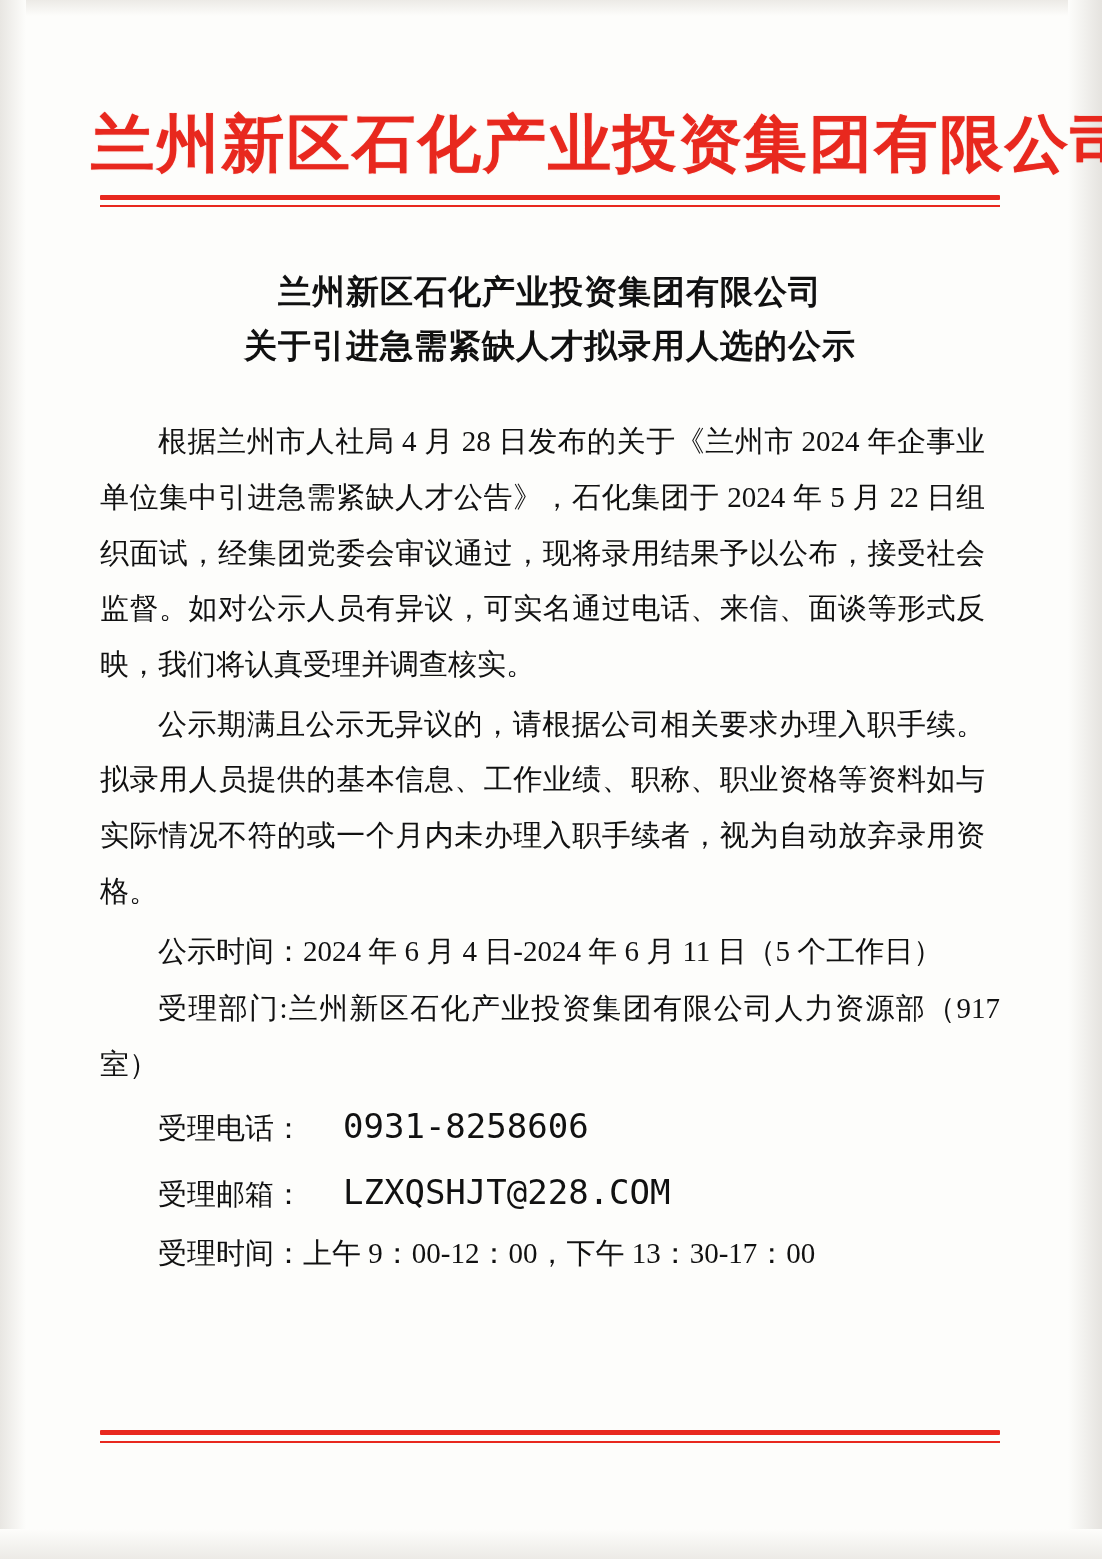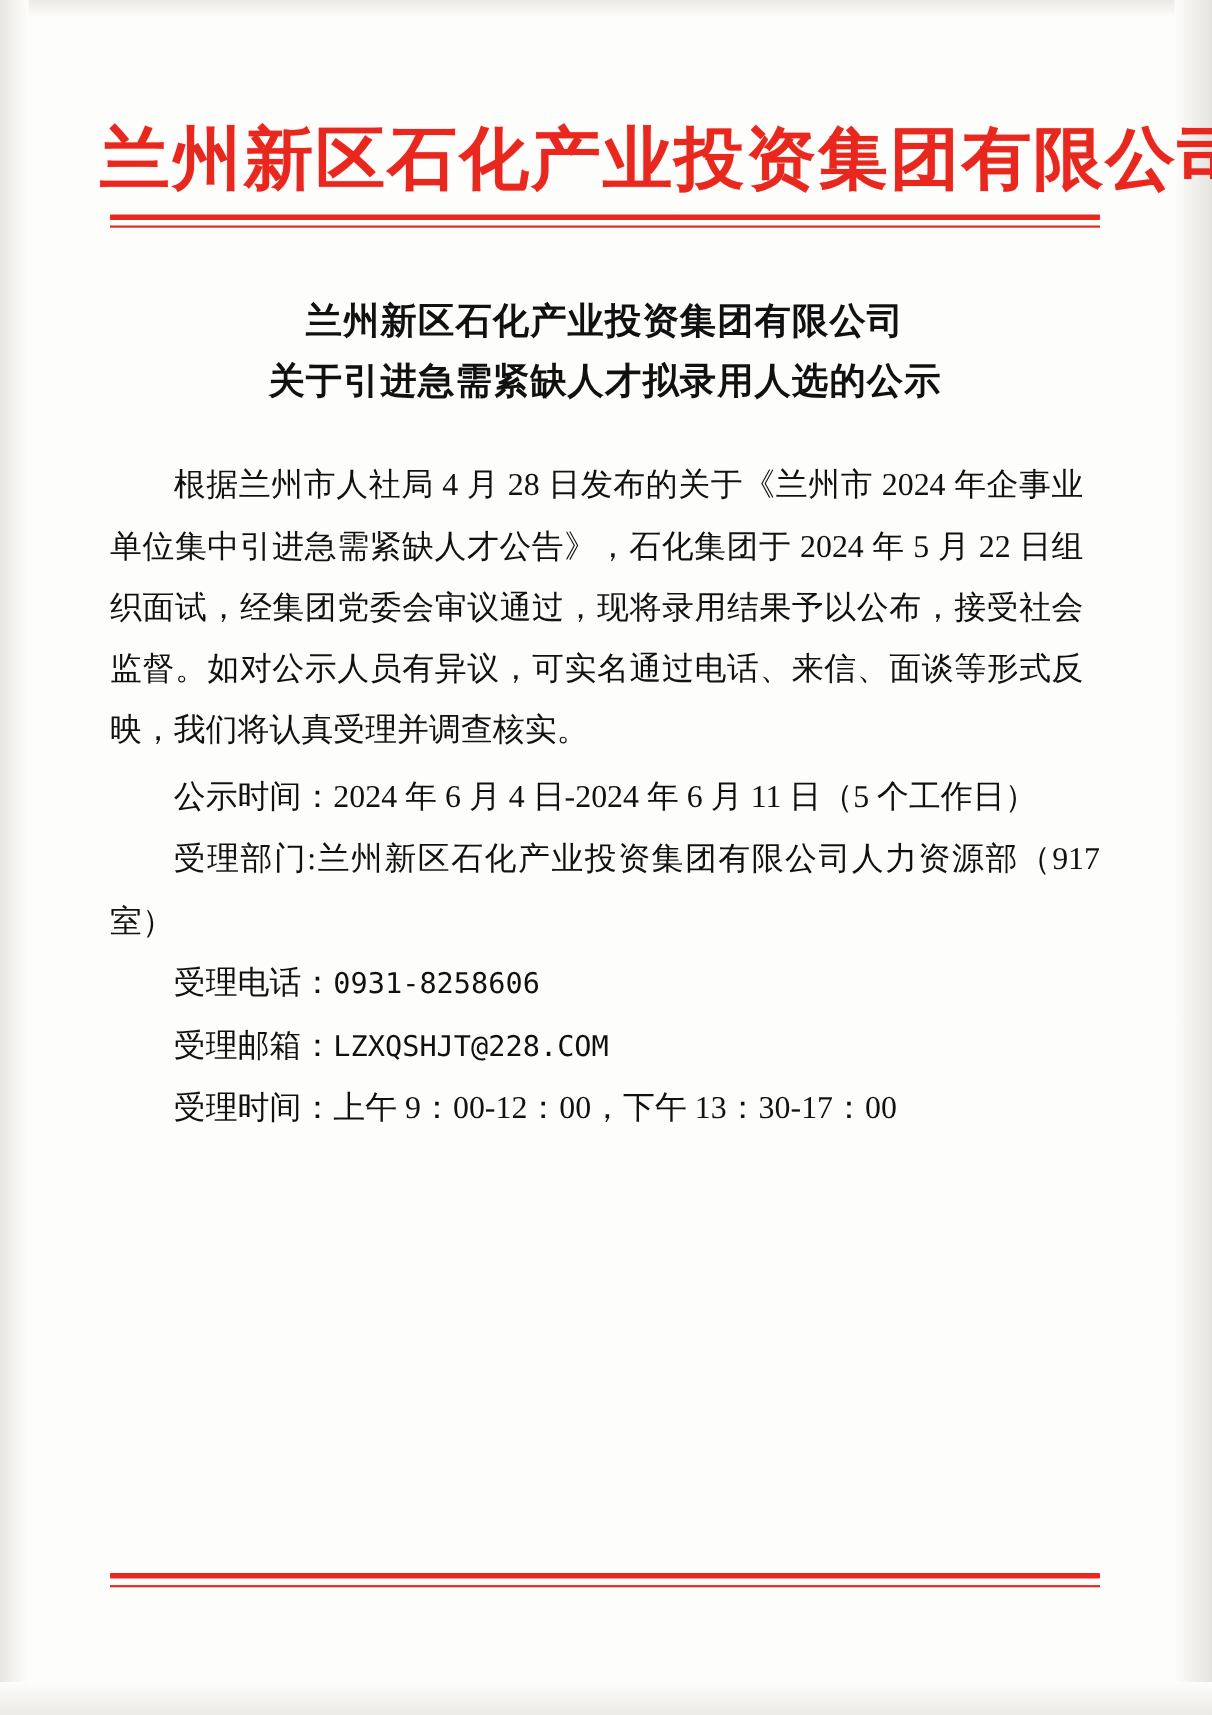--- a/index.html
+++ b/index.html
@@ -106,22 +106,23 @@
     color: #111;
     text-align: justify;
     text-justify: inter-ideograph;
   }
   .para {
     text-indent: 2em;
     margin: 0 15px 4px 0;
   }
   .mono-ish {
     font-family: "DejaVu Sans Mono", "Liberation Mono", monospace;
-    font-size: 26px;
+    font-size: 34px;
     letter-spacing: 0px;
+    margin-left: 40px;
   }
   .info-line {
     text-indent: 2em;
     margin: 0;
     line-height: 1.95;
   }
 
   
   .rule-group-bottom {
     position: absolute;
@@ -159,20 +160,21 @@
 
     <div class="doc-title">
       <div>兰州新区石化产业投资集团有限公司</div>
       <div>关于引进急需紧缺人才拟录用人选的公示</div>
     </div>
 
     <div class="body-block">
 
       <p class="para">根据兰州市人社局 4 月 28 日发布的关于《兰州市 2024 年企事业单位集中引进急需紧缺人才公告》，石化集团于 2024 年 5 月 22 日组织面试，经集团党委会审议通过，现将录用结果予以公布，接受社会监督。如对公示人员有异议，可实名通过电话、来信、面谈等形式反映，我们将认真受理并调查核实。</p>
 
+      <p class="para">公示期满且公示无异议的，请根据公司相关要求办理入职手续。拟录用人员提供的基本信息、工作业绩、职称、职业资格等资料如与实际情况不符的或一个月内未办理入职手续者，视为自动放弃录用资格。</p>
 
       <p class="info-line">
         <span>公示时间：</span><span>2024 年 6 月 4 日-2024 年 6 月 11 日（5 个工作日）</span>
       </p>
 
       <p class="info-line">
         <span>受理部门:</span><span>兰州新区石化产业投资集团有限公司人力资源部（917 室）</span>
       </p>
 
       <p class="info-line">

